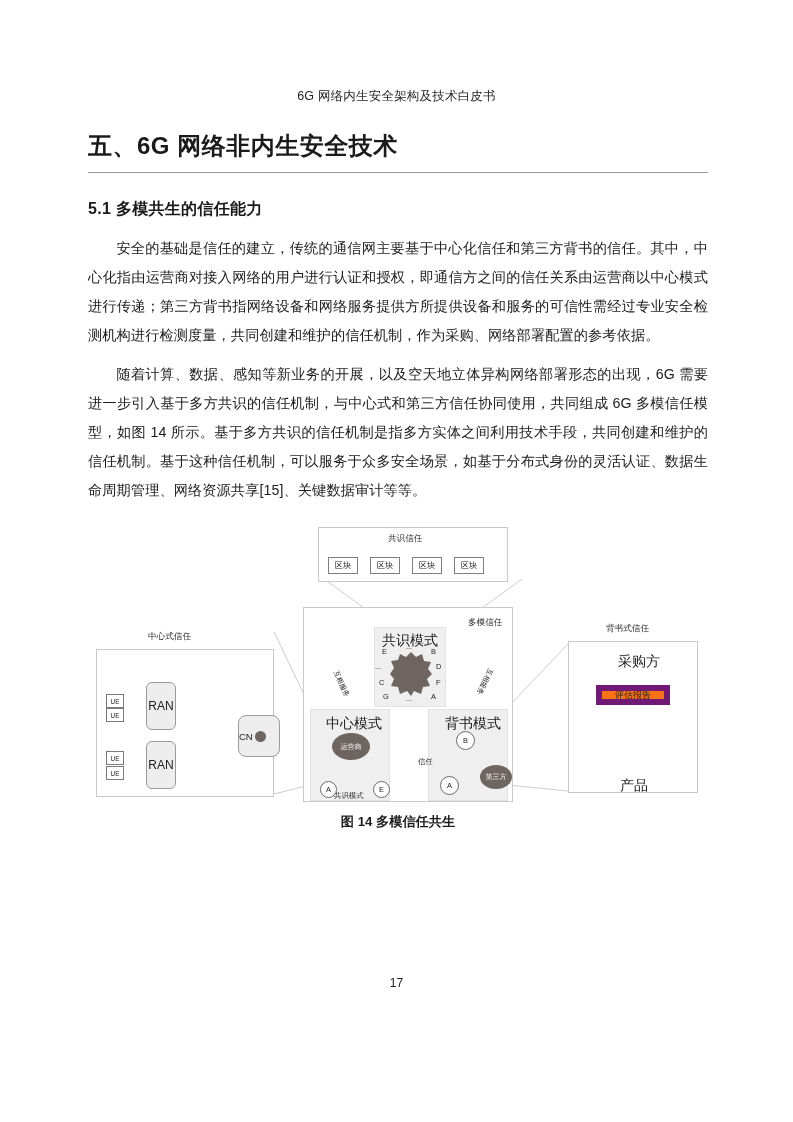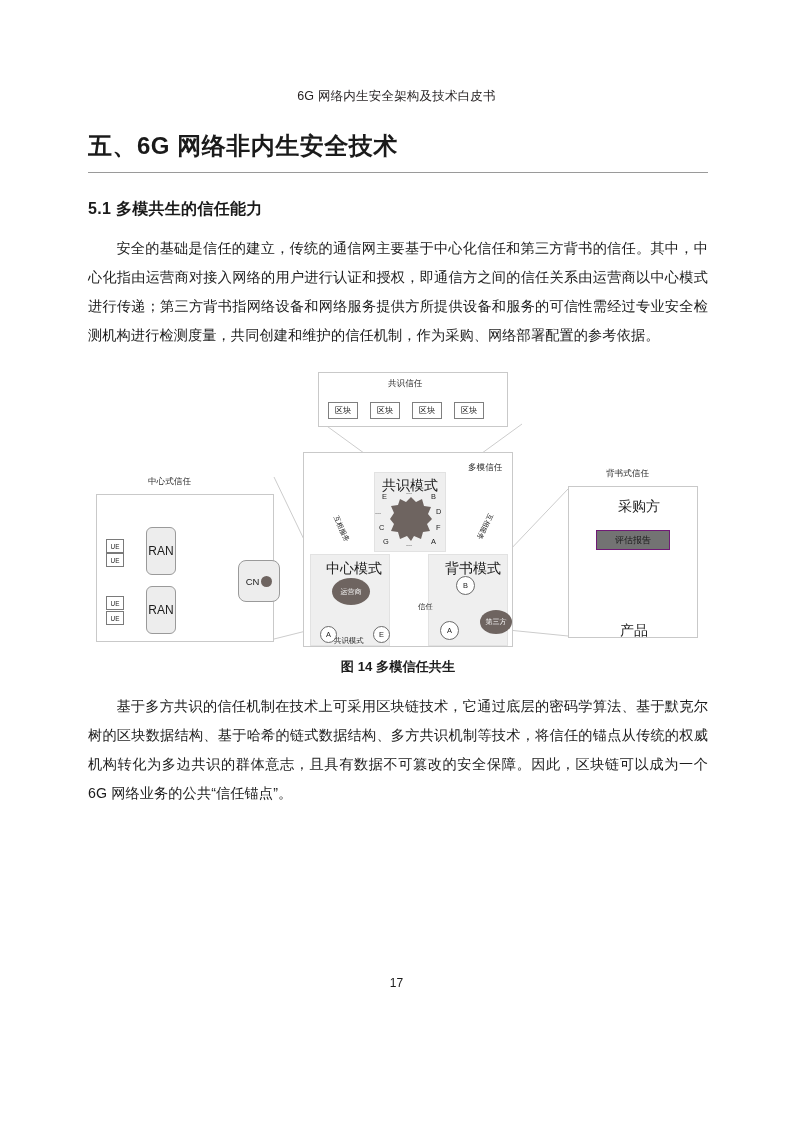--- a/index.html
+++ b/index.html
@@ -166,31 +166,31 @@
     justify-content: center;
   }
   .cn {
     border: 1px solid #9a9a9a;
     background: #ededed;
     border-radius: 8px;
     font-size: 9.5px;
     color: #1c1c1c;
     display: flex;
     align-items: center;
-    justify-content: center;
+    justify-content: flex-start;
   }
   .cn-dot {
     width: 11px; height: 11px;
     background: #6e6460;
     border-radius: 50%;
     margin-left: 2px;
   }
   .rpt-box {
-    border: 1px solid #701a75;
-    background: #737373;
+    border: 6px solid #701a75;
+    background: #f97316;
     font-size: 9px;
     color: #1c1c1c;
     display: flex;
     align-items: center;
     justify-content: center;
   }
   .nesas-box {
     background: #808080;
     border: 1px solid #6f6f6f;
     font-size: 10px;
@@ -235,20 +235,21 @@
   <div class="running-header">6G 网络内生安全架构及技术白皮书</div>
 
   <div class="content">
 
     <h1 class="chapter-title">五、6G 网络非内生安全技术</h1>
     <div class="title-rule"></div>
 
     <h2 class="section-title">5.1 多模共生的信任能力</h2>
 
     <p class="para">安全的基础是信任的建立，传统的通信网主要基于中心化信任和第三方背书的信任。其中，中心化指由运营商对接入网络的用户进行认证和授权，即通信方之间的信任关系由运营商以中心模式进行传递；第三方背书指网络设备和网络服务提供方所提供设备和服务的可信性需经过专业安全检测机构进行检测度量，共同创建和维护的信任机制，作为采购、网络部署配置的参考依据。</p>
+    <p class="para">随着计算、数据、感知等新业务的开展，以及空天地立体异构网络部署形态的出现，6G 需要进一步引入基于多方共识的信任机制，与中心式和第三方信任协同使用，共同组成 6G 多模信任模型，如图 14 所示。基于多方共识的信任机制是指多方实体之间利用技术手段，共同创建和维护的信任机制。基于这种信任机制，可以服务于众多安全场景，如基于分布式身份的灵活认证、数据生命周期管理、网络资源共享[15]、关键数据审计等等。</p>
 
     <div class="figure-wrap">
 
       <svg class="overlay" viewBox="0 0 620 290">
         <defs>
           <marker id="ab" markerWidth="7" markerHeight="7" refX="5" refY="2.6" orient="auto">
             <path d="M0,0 L5.4,2.6 L0,5.2 z" fill="#3b6fb5"></path>
           </marker>
           <marker id="ag" markerWidth="7" markerHeight="7" refX="5" refY="2.6" orient="auto">
             <path d="M0,0 L5.4,2.6 L0,5.2 z" fill="#5f5f5f"></path>
@@ -362,19 +363,18 @@
       <div class="panel-lbl" style="left:518px; top:104px;">背书式信任</div>
       <div class="dg panel" style="left:480px; top:122px; width:130px; height:152px;"></div>
       <div class="lblsm" style="left:530px; top:134px;">采购方</div>
       <div class="dg rpt-box" style="left:508px; top:166px; width:74px; height:20px;">评估报告</div>
       <div class="lblsm" style="left:532px; top:258px;">产品</div>
 
     </div>
 
     <div class="figure-caption">图 14 多模信任共生</div>
 
-    <p class="para tight">基于多方共识的信任机制在技术上可采用区块链技术，它通过底层的密码学算法、基于默克尔树的区块数据结构、基于哈希的链式数据结构、多方共识机制等技术，将信任的锚点从传统的权威机构转化为多边共识的群体意志，且具有数据不可篡改的安全保障。因此，区块链可以成为一个 6G 网络业务的公共“信任锚点”。</p>
 
   </div>
 
   <div class="page-number">17</div>
 
 </div>
 
 </body></html>

